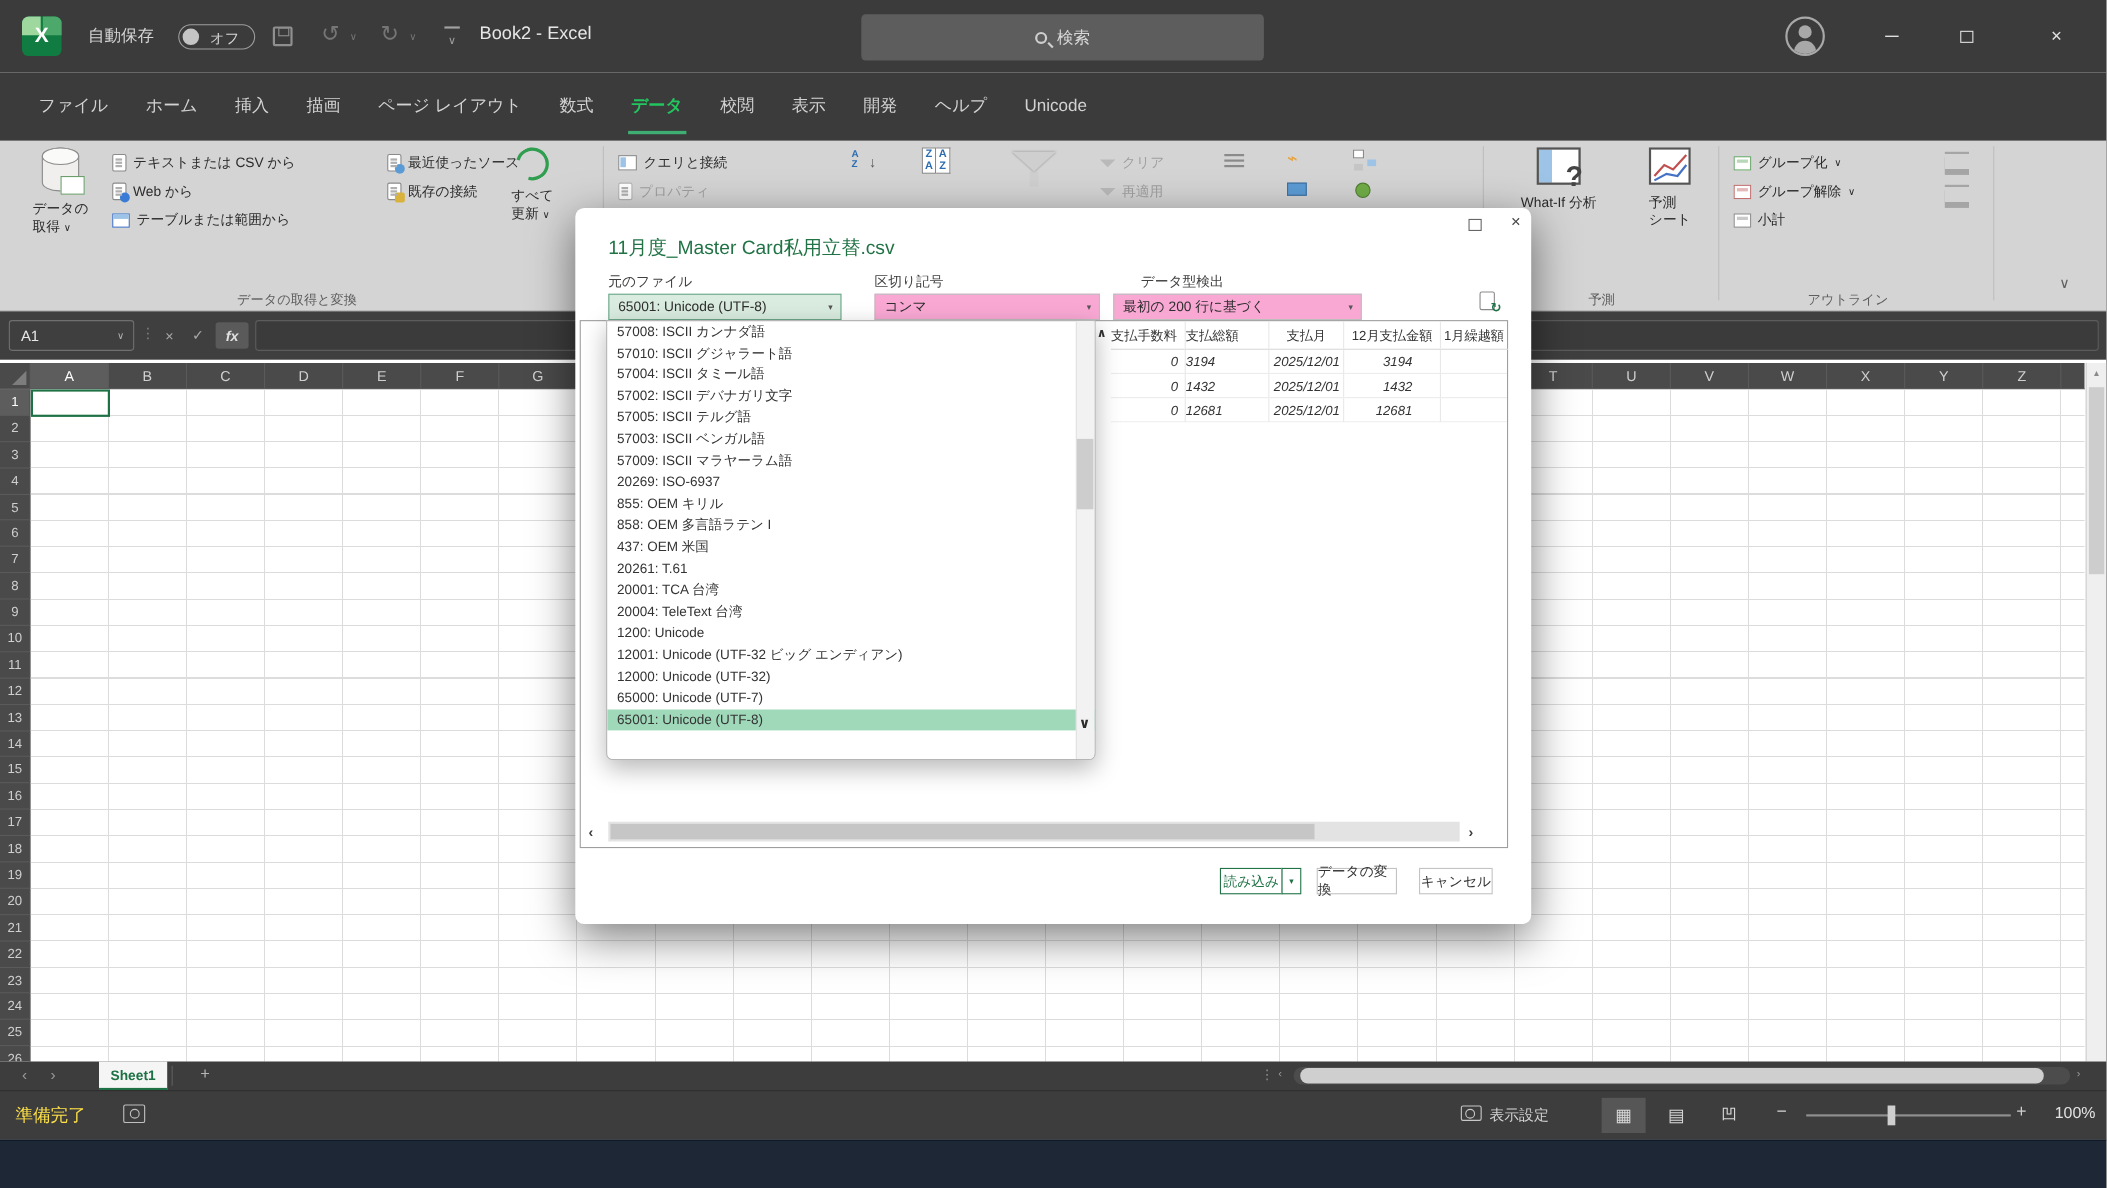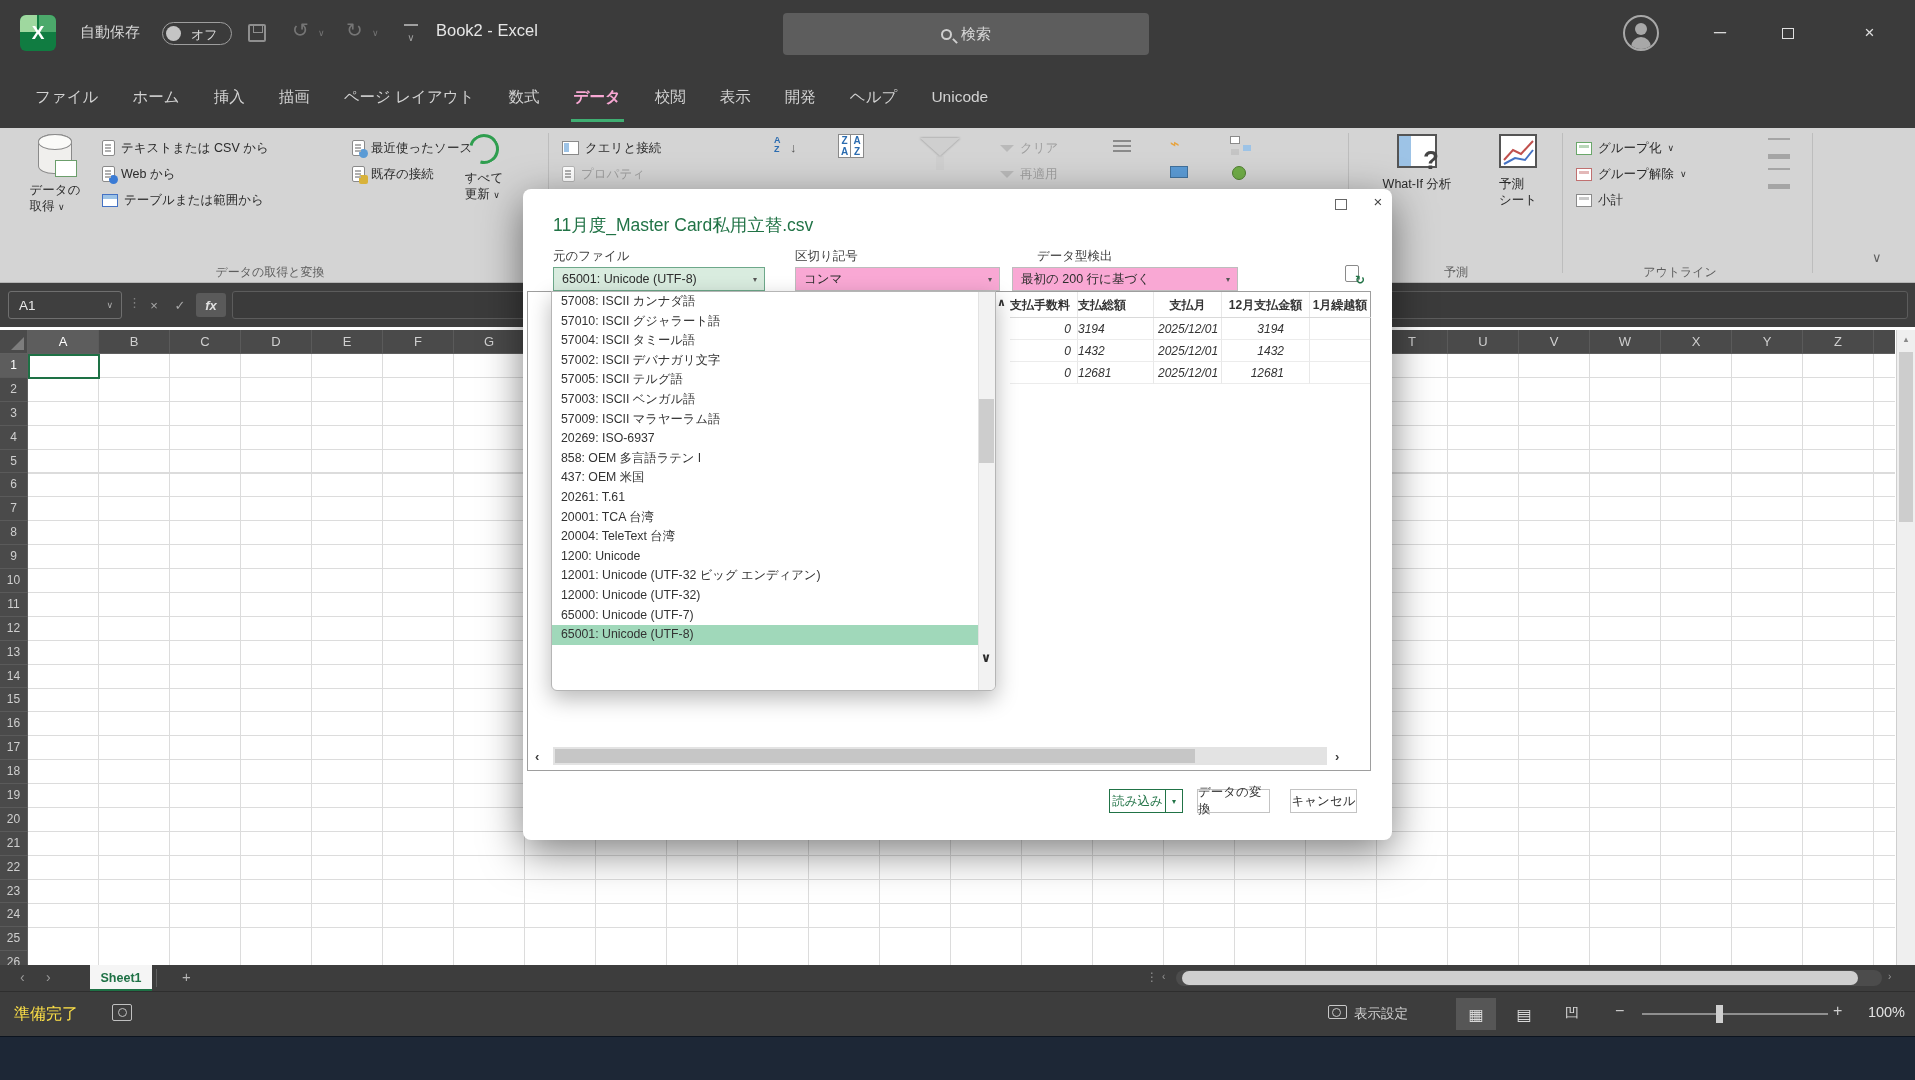--- a/index.html
+++ b/index.html
@@ -33,21 +33,21 @@
 #avatar{left:1623px;top:15px;width:36px;height:36px;border:2px solid #a8a8a8;border-radius:50%;overflow:hidden}
 #avatar .head{position:absolute;left:10px;top:6px;width:12px;height:12px;border-radius:50%;background:#a8a8a8}
 #avatar .body{position:absolute;left:6px;top:20px;width:20px;height:12px;border-radius:10px 10px 0 0;background:#a8a8a8}
 .winctl{top:0;width:64px;height:66px;display:flex;align-items:center;justify-content:center;color:#e0e0e0;font-size:17px}
 #win-min{left:1688px}#win-max{left:1756px}#win-close{left:1824px;width:91px}
 #win-max .box{width:12px;height:11px;border:1.5px solid #e0e0e0}
 
 #tabrow{left:0;top:66px;width:1915px;height:62px;background:#3b3b3b}
 #tabs{position:absolute;left:18px;top:0;height:62px;display:flex;align-items:center}
 .tab{padding:0 17px;font-size:15.5px;color:#d2d2d2;height:62px;line-height:62px;position:relative}
-.tab.active{color:#f9a8d4;font-weight:bold}
+.tab.active{color:#22c55e;font-weight:bold}
 .tab.active:after{content:"";position:absolute;left:14px;right:14px;bottom:6px;height:3px;background:#3fae72}
 #comments-btn{left:1693px;top:96px;width:100px;height:30px;border:1px solid #8f8f8f;border-radius:3px;display:flex;align-items:center;justify-content:center;gap:7px;color:#e8e8e8;font-size:13.5px}
 #comments-btn .bubble{width:13px;height:11px;border:1.5px solid #d0d0d0;border-radius:2px}
 #share-btn{left:1802px;top:96px;width:97px;height:30px;background:#2f9e4f;border-radius:3px;display:flex;align-items:center;justify-content:center;gap:6px;color:#0e2f1b;font-size:13.5px;font-weight:bold}
 #share-btn .person{width:9px;height:9px;border:1.5px solid #0e2f1b;border-radius:50%}
 
 #ribbon{left:0;top:128px;width:1915px;height:155px;background:#d4d4d4;border-bottom:1px solid #b5b5b5}
 #ribbon .sep{position:absolute;top:5px;width:1px;height:140px;background:#bdbdbd}
 .bigbtn{position:absolute;display:flex;flex-direction:column;align-items:center}
 .biglabel{font-size:12.5px;color:#2b2b2b;line-height:16px;text-align:left}
@@ -149,21 +149,21 @@
 .dlg-select .dd{position:absolute;right:7px;font-size:8px;color:#555}
 #sel-origin{left:30px;width:212px;background:#d9ecdf;border-color:#6da88a}
 #sel-delim{left:272px;width:205px}
 #sel-type{left:489px;width:226px}
 #dlg-refresh{position:absolute;left:822px;top:76px;width:14px;height:17px;border:1.5px solid #8a8a8a;border-radius:2px}
 #dlg-refresh:after{content:"↻";position:absolute;right:-7px;bottom:-6px;color:#217346;font-size:12px;font-weight:bold}
 #content-rect{position:absolute;left:4px;top:102px;width:844px;height:480px;border:1px solid #9e9e9e}
 #pv-collapse{position:absolute;left:474px;top:107px;font-size:11px;font-weight:bold;color:#333}
 #pv-table{position:absolute;left:487px;top:103px;width:361px;overflow:hidden}
 .pv-row{display:flex;height:22px}
-.pv-row.head{height:26px;font-weight:bold;border-bottom:1px solid #d9d9d9}
+.pv-row.head{height:26px;font-weight:normal;border-bottom:1px solid #d9d9d9}
 .pv-cell{flex:none;font-size:12px;color:#333;line-height:22px;overflow:hidden;white-space:nowrap;border-right:1px solid #e8e8e8}
 .pv-row.head .pv-cell{line-height:26px}
 .pv-row:not(.head) .pv-cell{font-style:italic;border-bottom:1px solid #ececec}
 .c0{width:68px;text-align:right;padding-right:6px}
 .c1{width:76px;text-align:left;padding-right:6px}
 .c2{width:68px;padding-left:4px}
 .c3{width:88px;text-align:right;padding-right:25px}
 .c4{width:60px;border-right:none !important}
 .pv-row.head .c0{text-align:left;padding-left:0}
 .pv-row.head .c2,.pv-row.head .c3,.pv-row.head .c4{text-align:center;padding:0}
@@ -540,20 +540,21 @@
     <div id="enc-list">
 
     <div class="enc-item">57008: ISCII カンナダ語</div>
         <div class="enc-item">57010: ISCII グジャラート語</div>
         <div class="enc-item">57004: ISCII タミール語</div>
         <div class="enc-item">57002: ISCII デバナガリ文字</div>
         <div class="enc-item">57005: ISCII テルグ語</div>
         <div class="enc-item">57003: ISCII ベンガル語</div>
         <div class="enc-item">57009: ISCII マラヤーラム語</div>
         <div class="enc-item">20269: ISO-6937</div>
+        <div class="enc-item">855: OEM キリル</div>
         <div class="enc-item">858: OEM 多言語ラテン I</div>
         <div class="enc-item">437: OEM 米国</div>
         <div class="enc-item">20261: T.61</div>
         <div class="enc-item">20001: TCA 台湾</div>
         <div class="enc-item">20004: TeleText 台湾</div>
         <div class="enc-item">1200: Unicode</div>
         <div class="enc-item">12001: Unicode (UTF-32 ビッグ エンディアン)</div>
         <div class="enc-item">12000: Unicode (UTF-32)</div>
         <div class="enc-item">65000: Unicode (UTF-7)</div>
         <div class="enc-item sel">65001: Unicode (UTF-8)</div>

